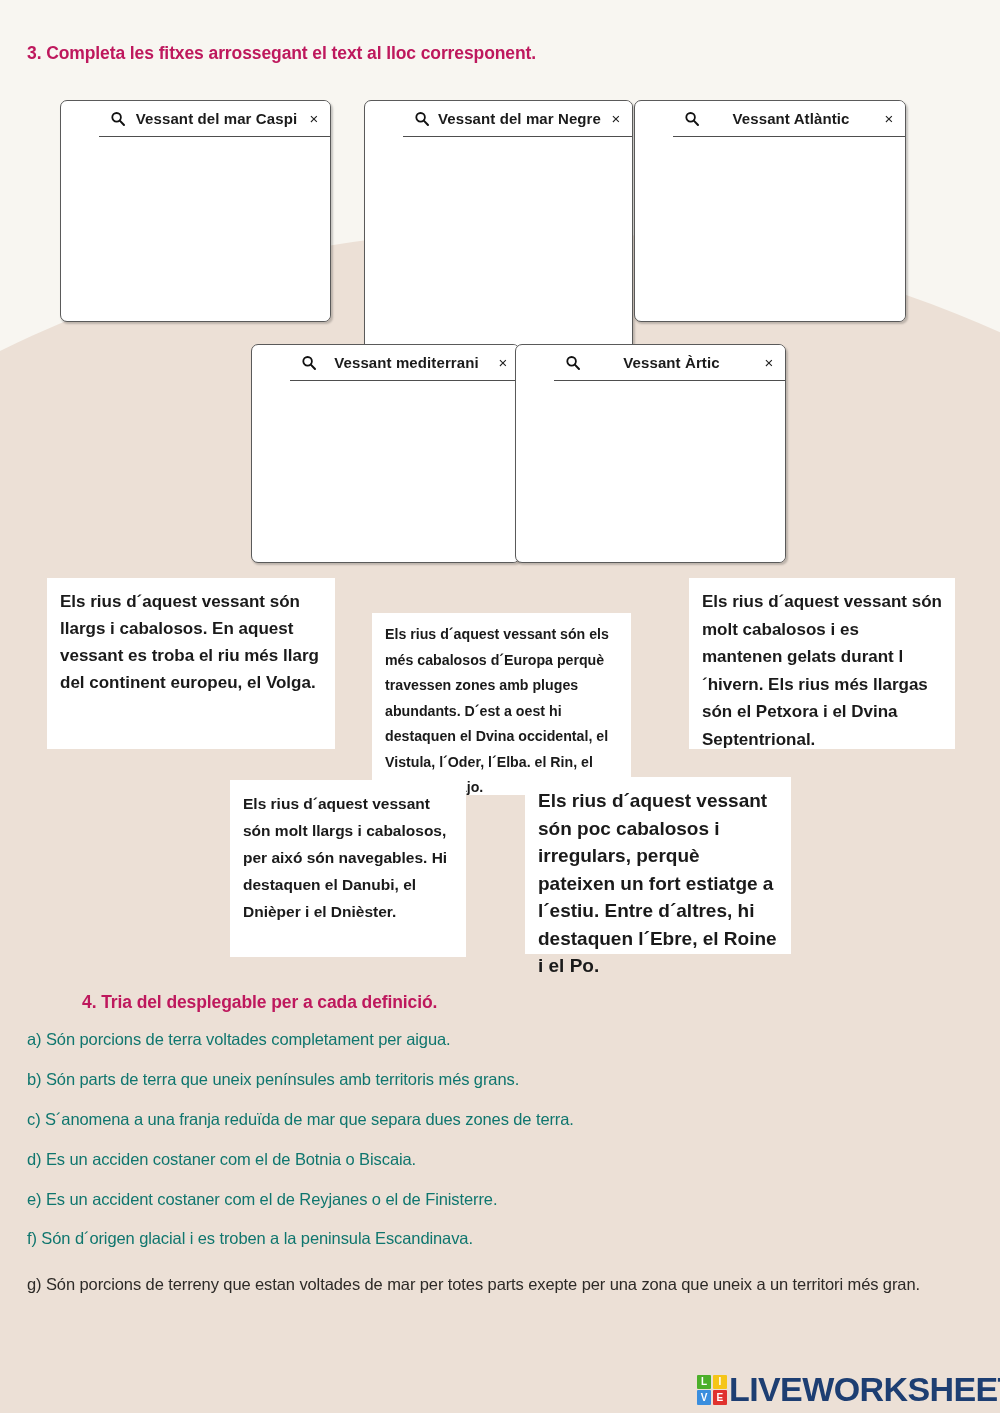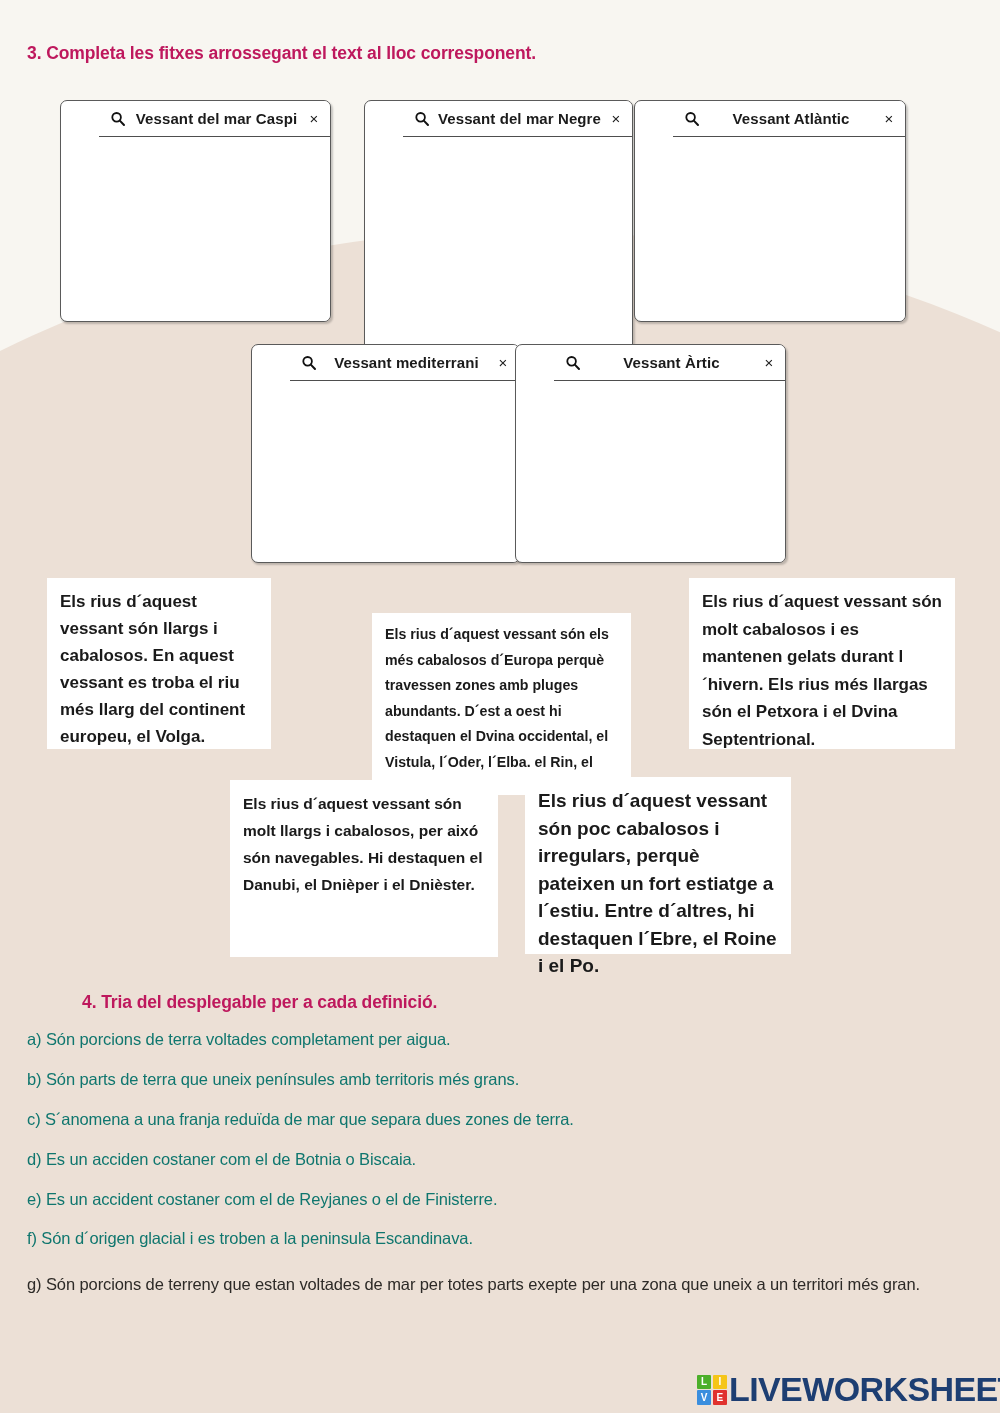--- a/index.html
+++ b/index.html
@@ -97,27 +97,27 @@
 
   
   .drag-card {
     position: absolute;
     background: #ffffff;
     box-sizing: border-box;
     font-weight: bold;
     color: #1a1a1a;
     padding: 10px 12px 10px 13px;
   }
-  #card-volga     { left: 47px;  top: 578px; width: 224px; height: 171px;
+  #card-volga     { left: 47px;  top: 578px; width: 288px; height: 171px;
                     font-size: 17px; line-height: 27px; }
   #card-europa    { left: 372px; top: 573px; width: 259px; height: 182px;
                     font-size: 14.2px; line-height: 25.5px; padding-top: 9px; margin-top: 40px; }
   #card-artic     { left: 689px; top: 578px; width: 266px; height: 171px;
                     font-size: 17px; line-height: 27.5px; }
-  #card-danubi    { left: 230px; top: 780px; width: 268px; height: 177px;
+  #card-danubi    { left: 230px; top: 780px; width: 236px; height: 177px;
                     font-size: 15.5px; line-height: 27px; }
   #card-ebre      { left: 525px; top: 777px; width: 266px; height: 177px;
                     font-size: 19px; line-height: 27.5px; }
 
   
   .def-line {
     position: absolute;
     left: 27px;
     font-size: 16.5px;
     font-weight: normal;

